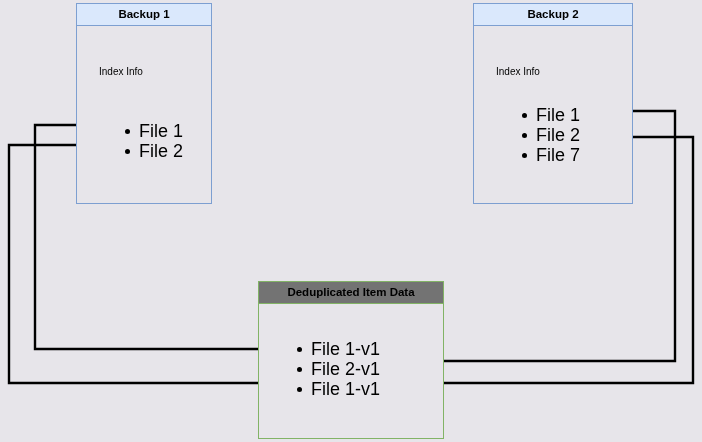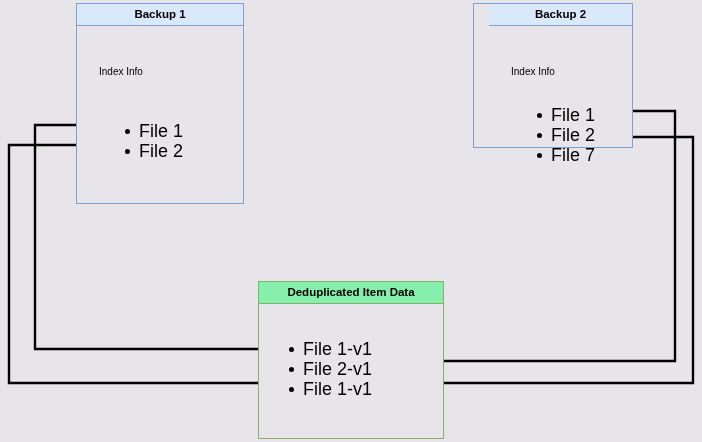--- a/index.html
+++ b/index.html
@@ -37,21 +37,21 @@
     height: 22px;
     line-height: 21px;
     text-align: center;
     font-size: 11.5px;
     font-weight: bold;
     color: #000000;
     border-bottom: 1px solid #7d9fd1;
     background: #dae8fc;
   }
   .node.green .node-header {
-    background: #86efac;
+    background: #737373;
     border-bottom-color: #82b366;
   }
   .node-body {
     position: relative;
     height: calc(100% - 22px);
   }
   .node-caption {
     position: absolute;
     font-size: 10px;
     color: #000000;
@@ -99,47 +99,47 @@
     </defs>
 
     <g fill="none" stroke="#000000" stroke-width="2.4" stroke-linejoin="miter" stroke-linecap="butt">
       <path d="M 121 125 L 35 125 L 35 349 L 300 349" marker-end="url(#arrow-right)"></path>
       <path d="M 121 145 L 9 145 L 9 383 L 300 383" marker-end="url(#arrow-right)"></path>
       <path d="M 593 111 L 675 111 L 675 361 L 393 361" marker-end="url(#arrow-left)"></path>
       <path d="M 593 137 L 693 137 L 693 383 L 393 383" marker-end="url(#arrow-left)"></path>
     </g>
   </svg>
 
-  <div class="node blue" style="left:76px; top:3px; width:168px; height:201px;">
+  <div class="node blue" style="left:76px; top:3px; width:136px; height:201px;">
     <div class="node-header">Backup 1</div>
     <div class="node-body">
       <div class="node-caption" style="left:22px; top:40px;">Index Info</div>
       <ul class="file-list" style="left:46px; top:95px;">
         <li>File 1</li>
         <li>File 2</li>
       </ul>
     </div>
   </div>
 
-  <div class="node blue" style="left:473px; top:3px; width:160px; height:145px;padding-left:15px;">
+  <div class="node blue" style="left:473px; top:3px; width:160px; height:201px;">
     <div class="node-header">Backup 2</div>
     <div class="node-body">
       <div class="node-caption" style="left:22px; top:40px;">Index Info</div>
       <ul class="file-list" style="left:46px; top:79px;">
         <li>File 1</li>
         <li>File 2</li>
         <li>File 7</li>
       </ul>
     </div>
   </div>
 
   <div class="node green" style="left:258px; top:281px; width:186px; height:158px;">
     <div class="node-header">Deduplicated Item Data</div>
     <div class="node-body">
-      <ul class="file-list" style="left:28px; top:35px;">
+      <ul class="file-list" style="left:36px; top:35px;">
         <li>File 1-v1</li>
         <li>File 2-v1</li>
         <li>File 1-v1</li>
       </ul>
     </div>
   </div>
 
 </div>
 
 </body></html>

